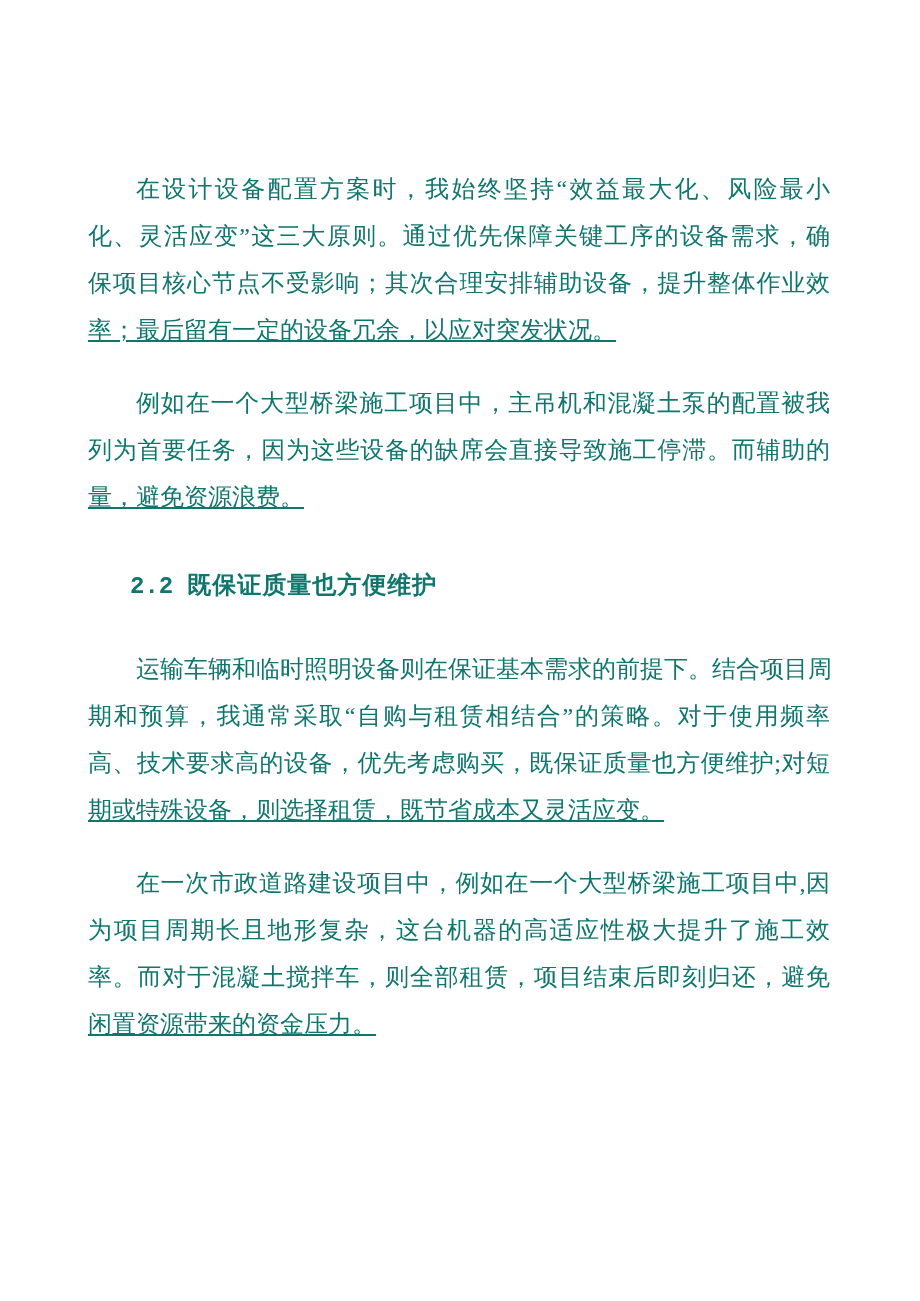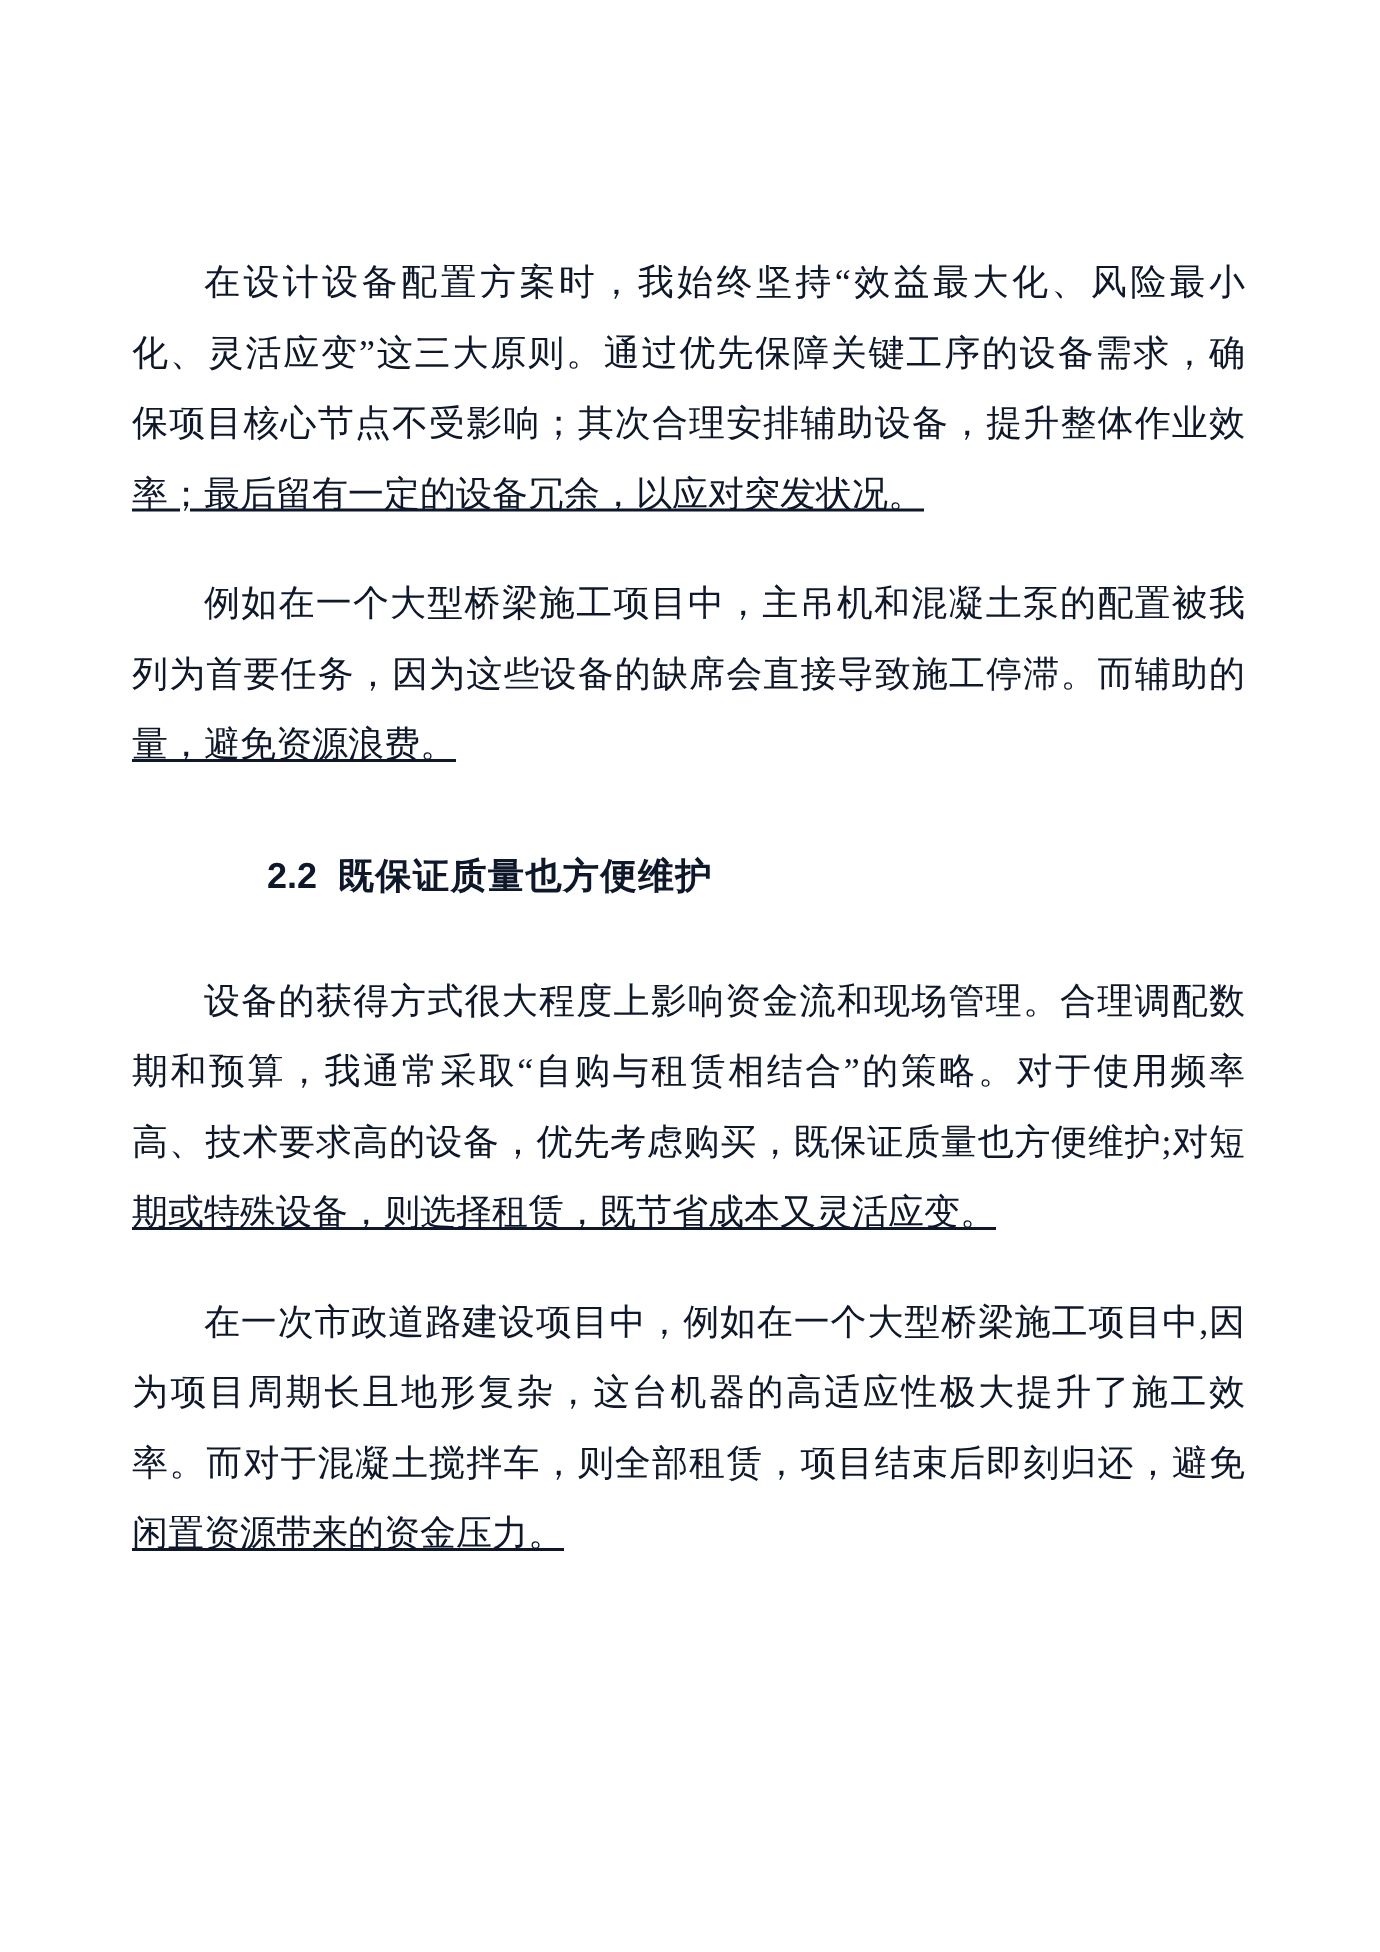--- a/index.html
+++ b/index.html
@@ -11,21 +11,21 @@
     height: 1301px;
     background: #ffffff;
     overflow: hidden;
     position: relative;
   }
   .page-content {
     position: absolute;
     left: 88px;
     top: 166px;
     width: 742px;
-    color: #0f172a;
+    color: #0f766e;
     font-family: "Liberation Serif", "DejaVu Serif", serif;
     font-size: 24px;
     line-height: 47px;
   }
   .para {
     margin: 0 0 26px 0;
   }
   .line {
     text-align: justify;
     text-align-last: justify;
@@ -39,22 +39,21 @@
     text-align-last: left;
     text-decoration: underline;
   }
   .heading {
     margin: 40px 0 36px 0;
     font-weight: bold;
     text-indent: 1.75em;
     white-space: nowrap;
   }
   .heading .num {
-    font-family: Liberation Sans, sans-serif;
-    margin-left: 48px;
+    font-family: Liberation Mono, monospace;
   }
   .heading .title {
     font-family: "Liberation Sans", "DejaVu Sans", sans-serif;
     margin-left: 14px;
     letter-spacing: 1px;
   }
 </style>
 </head>
 <body>
 
@@ -71,21 +70,21 @@
     <div class="line first">例如在一个大型桥梁施工项目中，主吊机和混凝土泵的配置被我</div>
     <div class="line">列为首要任务，因为这些设备的缺席会直接导致施工停滞。而辅助的</div>
     <div class="line last">量，避免资源浪费。</div>
   </div>
 
   <div class="heading">
     <span class="num">2.2</span><span class="title">既保证质量也方便维护</span>
   </div>
 
   <div class="para">
-    <div class="line first">设备的获得方式很大程度上影响资金流和现场管理。合理调配数</div>
+    <div class="line first">运输车辆和临时照明设备则在保证基本需求的前提下。结合项目周</div>
     <div class="line">期和预算，我通常采取“自购与租赁相结合”的策略。对于使用频率</div>
     <div class="line">高、技术要求高的设备，优先考虑购买，既保证质量也方便维护;对短</div>
     <div class="line last">期或特殊设备，则选择租赁，既节省成本又灵活应变。</div>
   </div>
 
   <div class="para">
     <div class="line first">在一次市政道路建设项目中，例如在一个大型桥梁施工项目中,因</div>
     <div class="line">为项目周期长且地形复杂，这台机器的高适应性极大提升了施工效</div>
     <div class="line">率。而对于混凝土搅拌车，则全部租赁，项目结束后即刻归还，避免</div>
     <div class="line last">闲置资源带来的资金压力。</div>

